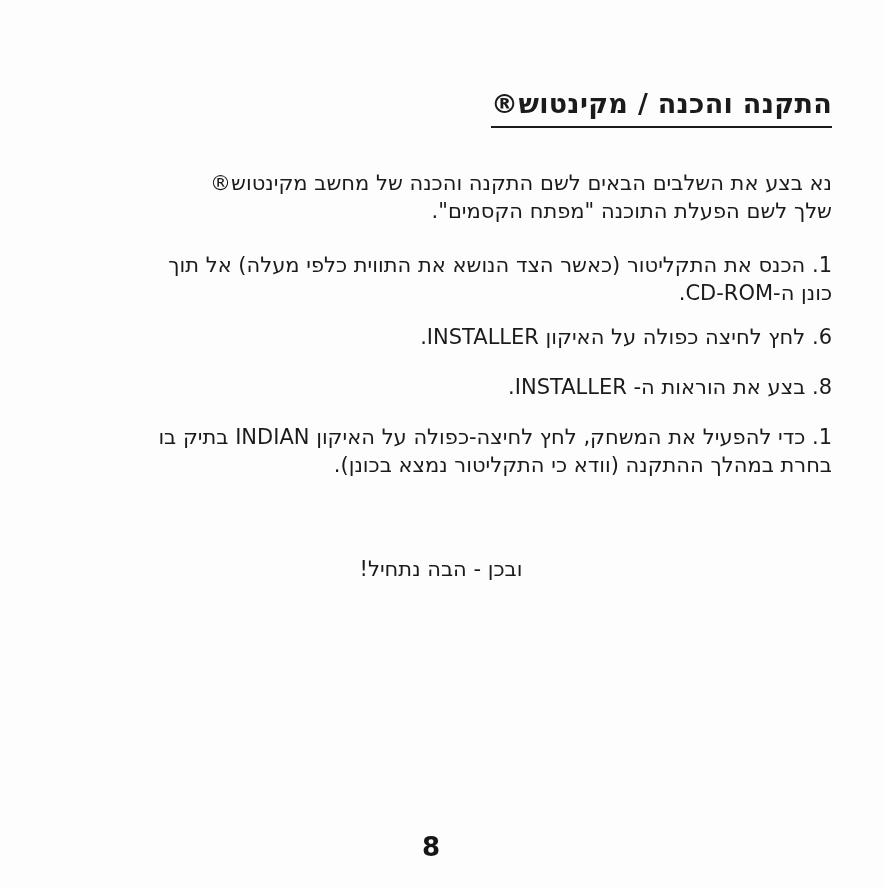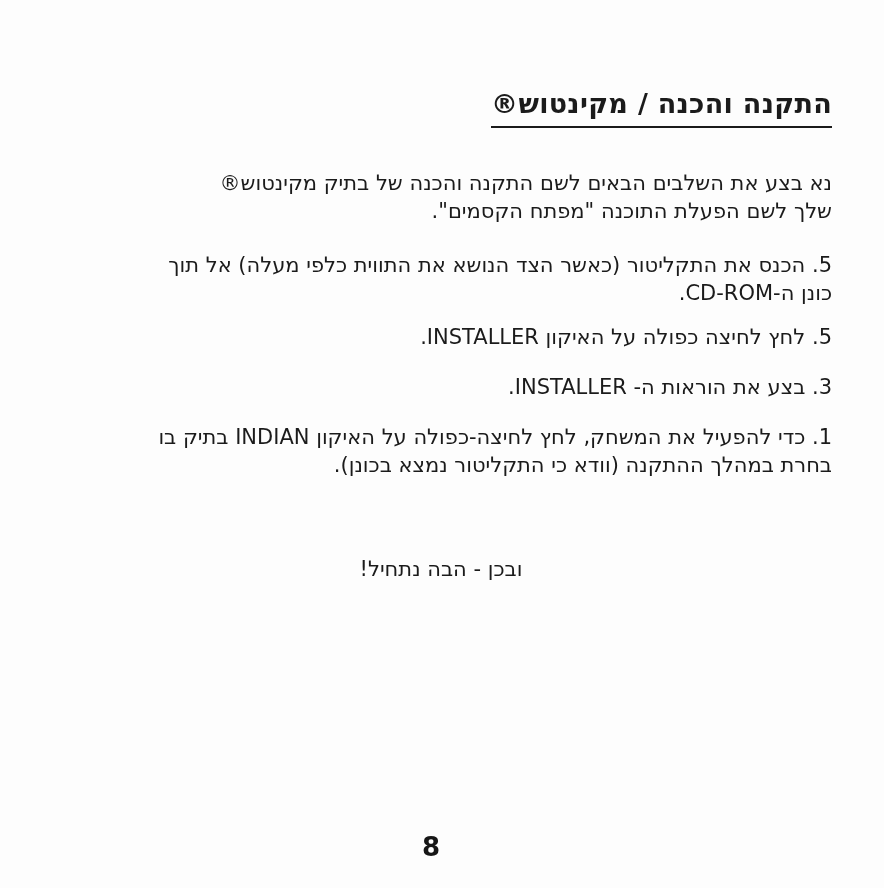--- a/index.html
+++ b/index.html
@@ -63,29 +63,29 @@
 </style>
 </head>
 <body>
 
 <div class="page">
 
   <div class="title-wrap">
     <span class="doc-title">התקנה והכנה / מקינטוש®</span>
   </div>
 
-  <p class="para" id="intro">נא בצע את השלבים הבאים לשם התקנה והכנה של בתיק מקינטוש®
+  <p class="para" id="intro">נא בצע את השלבים הבאים לשם התקנה והכנה של מחשב מקינטוש®
 שלך לשם הפעלת התוכנה "מפתח הקסמים".</p>
 
-  <p class="para" id="step1">5. הכנס את התקליטור (כאשר הצד הנושא את התווית כלפי מעלה) אל תוך
+  <p class="para" id="step1">1. הכנס את התקליטור (כאשר הצד הנושא את התווית כלפי מעלה) אל תוך
 כונן ה-CD-ROM.</p>
 
-  <p class="para" id="step2">5. לחץ לחיצה כפולה על האיקון INSTALLER.</p>
+  <p class="para" id="step2">6. לחץ לחיצה כפולה על האיקון INSTALLER.</p>
 
-  <p class="para" id="step3">3. בצע את הוראות ה- INSTALLER.</p>
+  <p class="para" id="step3">8. בצע את הוראות ה- INSTALLER.</p>
 
   <p class="para" id="step4">1. כדי להפעיל את המשחק, לחץ לחיצה-כפולה על האיקון INDIAN בתיק בו
 בחרת במהלך ההתקנה (וודא כי התקליטור נמצא בכונן).</p>
 
   <p class="para" id="closing">ובכן - הבה נתחיל!</p>
 
   <div class="page-number">8</div>
 
 </div>
 

